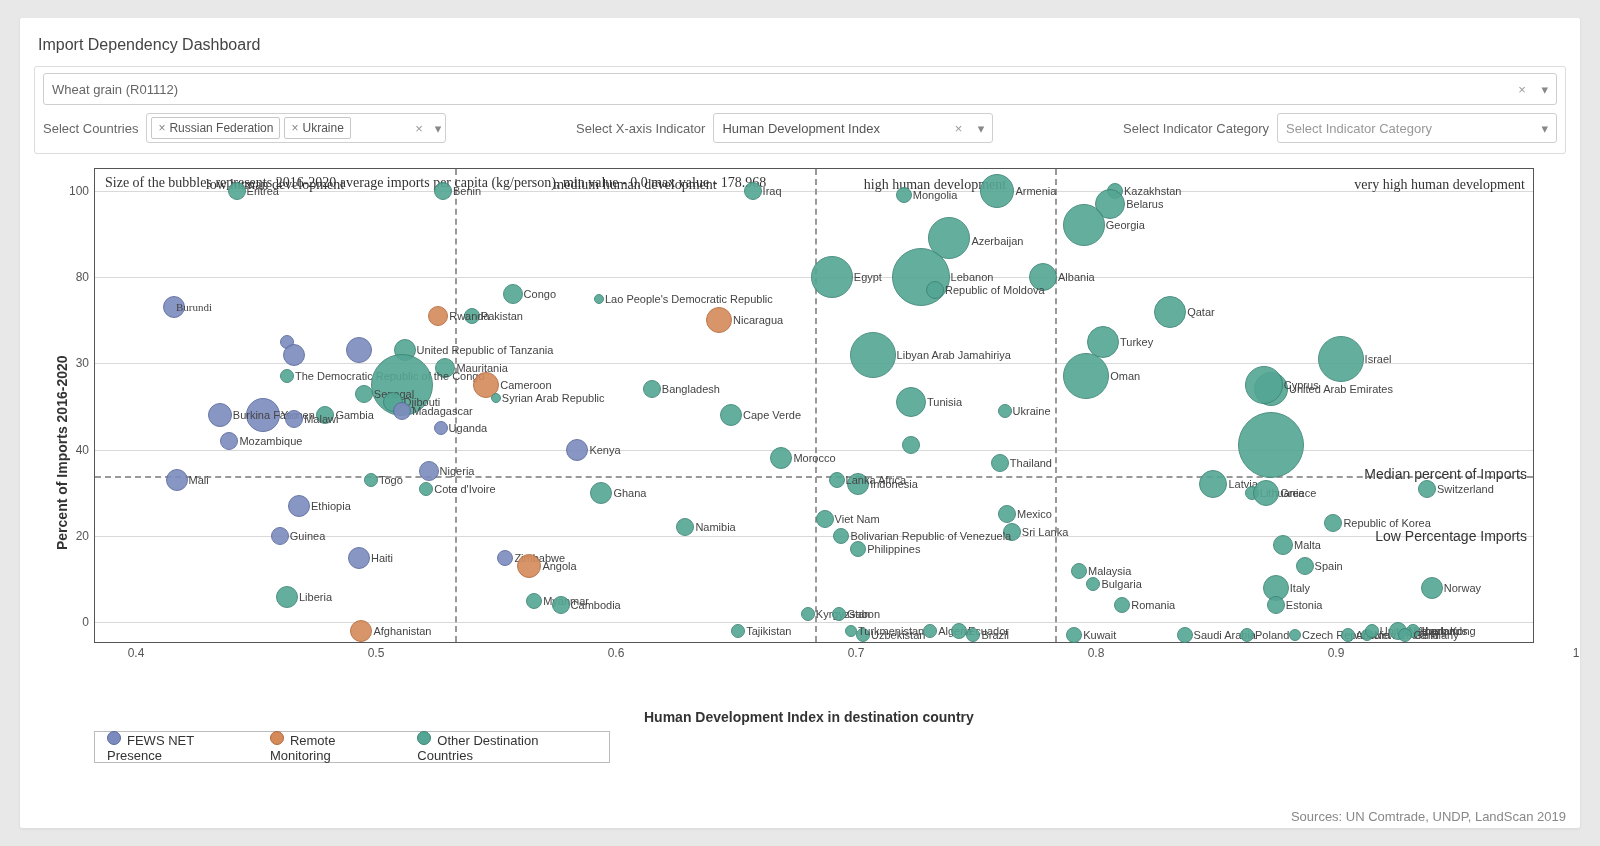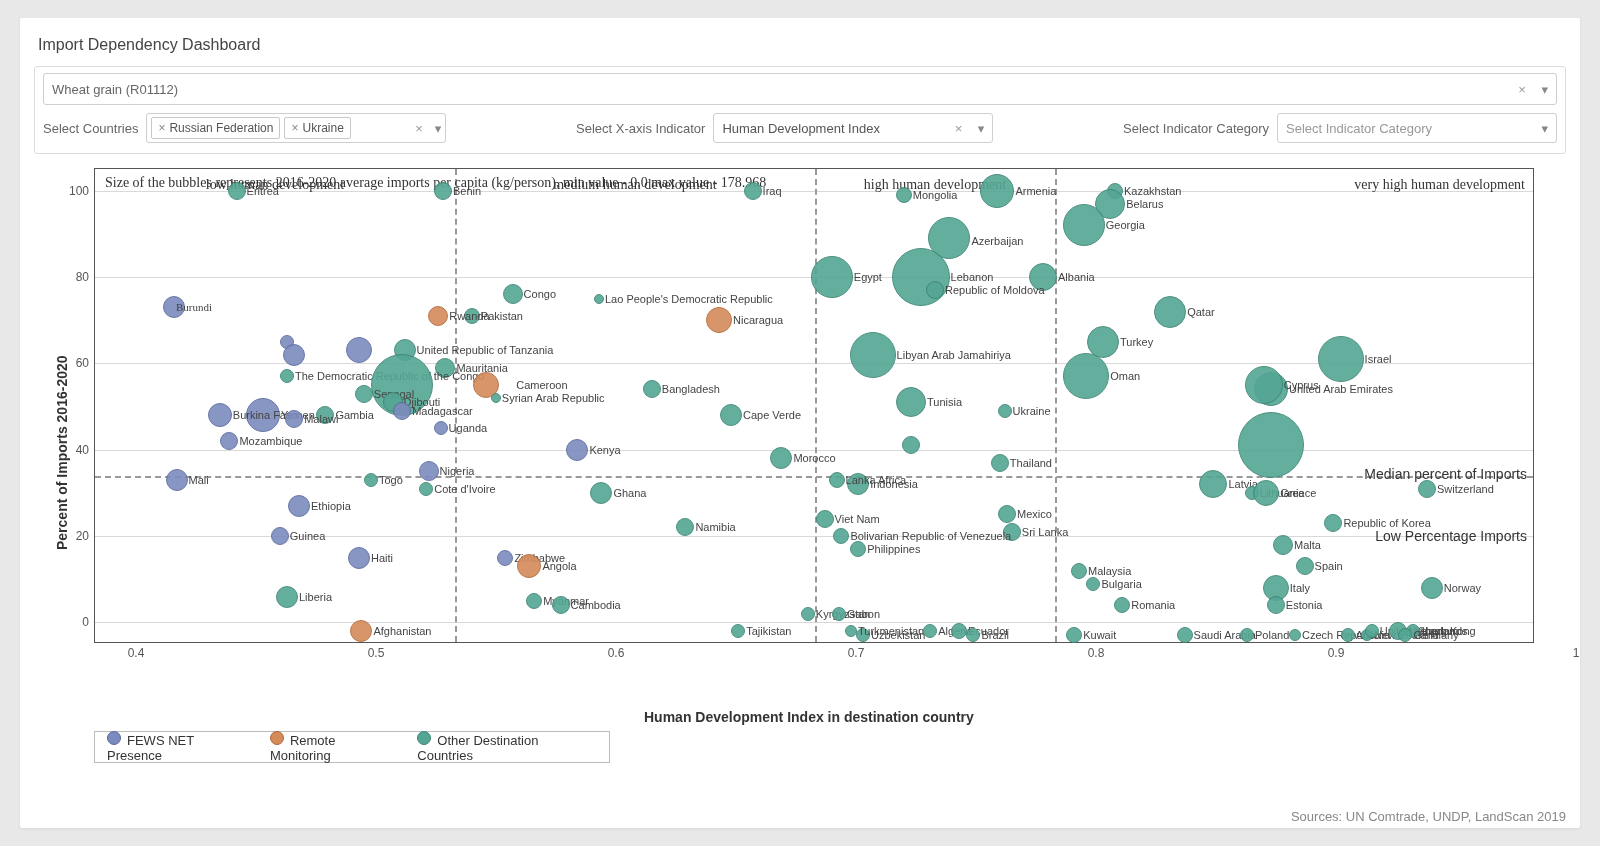--- a/index.html
+++ b/index.html
@@ -214,21 +214,21 @@
   <div class="chart-area">
 
     <div id="plot" class="plot" style="width: 1440px; height: 475px;">
         <div class="grid-h" style="top: 453.409px;"></div>
         <div class="tick-y" style="top: 453.409px;">0</div>
         <div class="grid-h" style="top: 367.045px;"></div>
         <div class="tick-y" style="top: 367.045px;">20</div>
         <div class="grid-h" style="top: 280.682px;"></div>
         <div class="tick-y" style="top: 280.682px;">40</div>
         <div class="grid-h" style="top: 194.318px;"></div>
-        <div class="tick-y" style="top: 194.318px;">60</div>
+        <div class="tick-y" style="top: 194.318px;">30</div>
         <div class="grid-h" style="top: 107.955px;"></div>
         <div class="tick-y" style="top: 107.955px;">80</div>
         <div class="grid-h" style="top: 21.5909px;"></div>
         <div class="tick-y" style="top: 21.5909px;">100</div>
         <div class="tick-x" style="left: 0px;">0.4</div>
         <div class="tick-x" style="left: 240px;">0.5</div>
         <div class="tick-x" style="left: 480px;">0.6</div>
         <div class="tick-x" style="left: 720px;">0.7</div>
         <div class="tick-x" style="left: 960px;">0.8</div>
         <div class="tick-x" style="left: 1200px;">0.9</div>
@@ -296,21 +296,21 @@
         <div class="bubble c-blue" title="Malawi-dot" style="width: 20px; height: 20px; left: 199.2px; top: 185.682px;"></div>
         <div class="bubble c-blue" title="Sudan" style="width: 24px; height: 24px; left: 264px; top: 181.364px;"></div>
         <div class="bubble c-teal" title="Mauritania" style="width: 18px; height: 18px; left: 350.4px; top: 198.636px;"></div>
         <div class="pt-label" style="left: 361.4px; top: 192.636px;">Mauritania</div>
         <div class="bubble c-teal" title="Oman" style="width: 44px; height: 44px; left: 991.2px; top: 207.273px;"></div>
         <div class="pt-label" style="left: 1015.2px; top: 201.273px;">Oman</div>
         <div class="bubble c-teal" title="The Democratic Republic of the Congo" style="width: 12px; height: 12px; left: 192px; top: 207.273px;"></div>
         <div class="pt-label" style="left: 200px; top: 201.273px;">The Democratic Republic of the Congo</div>
         <div class="bubble c-teal" title="Big teal cluster" style="width: 60px; height: 60px; left: 307.2px; top: 215.909px;"></div>
         <div class="bubble c-orange" title="Cameroon" style="width: 24px; height: 24px; left: 391.2px; top: 215.909px;"></div>
-        <div class="pt-label" style="left: 405.2px; top: 209.909px; padding-left: 16px;">Cameroon</div>
+        <div class="pt-label" style="left: 405.2px; top: 209.909px;">Cameroon</div>
         <div class="bubble c-teal" title="Senegal" style="width: 16px; height: 16px; left: 268.8px; top: 224.545px;"></div>
         <div class="pt-label" style="left: 278.8px; top: 218.545px;">Senegal</div>
         <div class="bubble c-teal" title="Bangladesh" style="width: 16px; height: 16px; left: 556.8px; top: 220.227px;"></div>
         <div class="pt-label" style="left: 566.8px; top: 214.227px;">Bangladesh</div>
         <div class="bubble c-teal" title="Syrian Arab Republic" style="width: 8px; height: 8px; left: 400.8px; top: 228.864px;"></div>
         <div class="pt-label" style="left: 406.8px; top: 222.864px;">Syrian Arab Republic</div>
         <div class="bubble c-teal" title="United Arab Emirates" style="width: 32px; height: 32px; left: 1176px; top: 220.227px;"></div>
         <div class="pt-label" style="left: 1194px; top: 214.227px;">United Arab Emirates</div>
         <div class="bubble c-teal" title="Cyprus" style="width: 36px; height: 36px; left: 1168.8px; top: 215.909px;"></div>
         <div class="pt-label" style="left: 1188.8px; top: 209.909px;">Cyprus</div>

